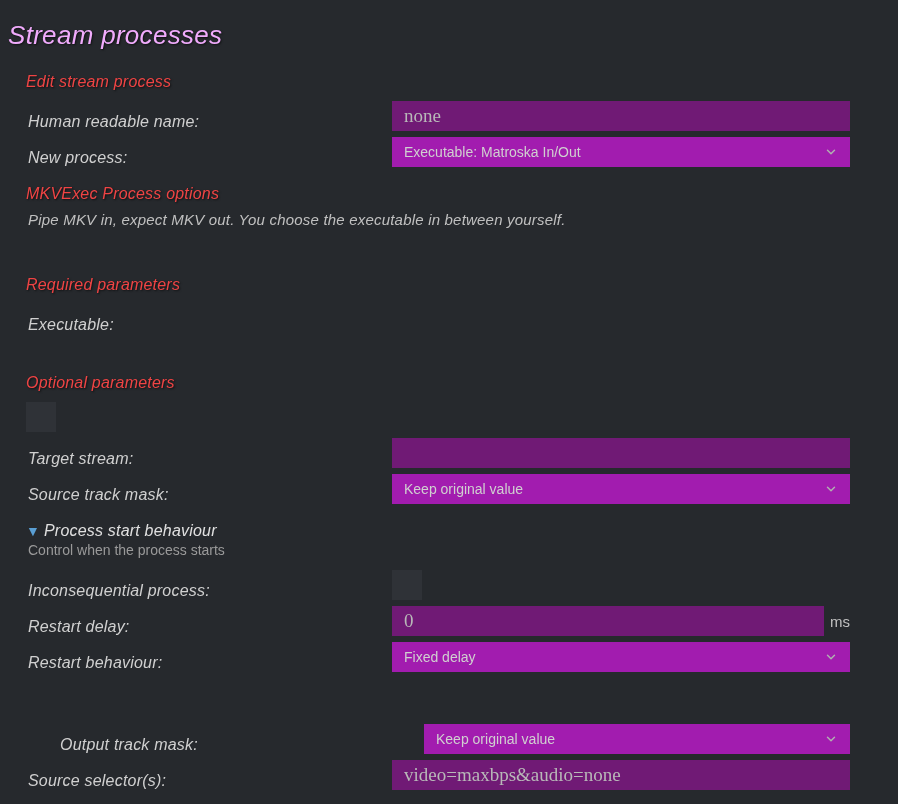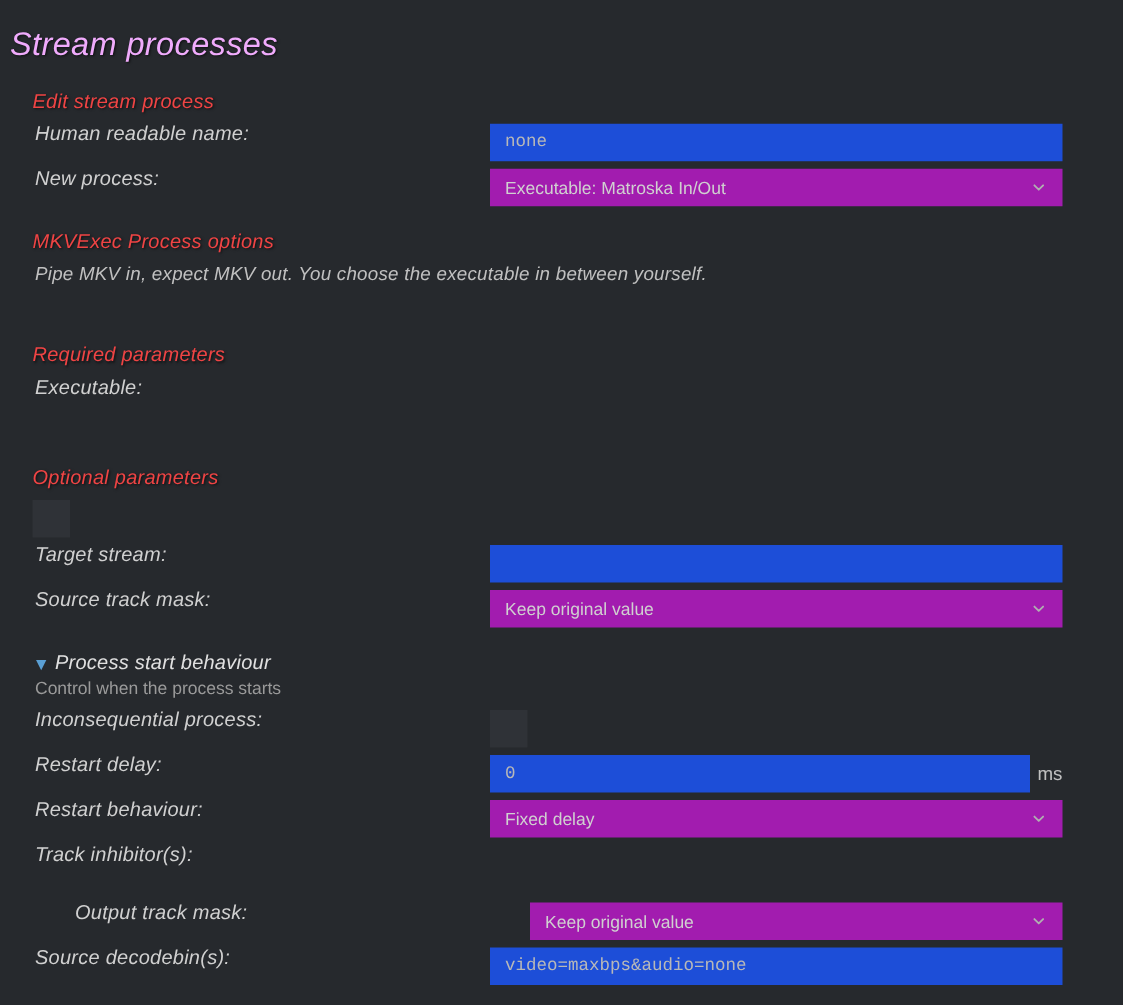--- a/index.html
+++ b/index.html
@@ -42,49 +42,49 @@
     font-style: italic;
     letter-spacing: 0.2px;
   }
   .sub-desc {
     color: #9a9a9a;
     font-size: 14px;
     padding: 2px 0 8px 2px;
   }
   .row {
     display: flex;
-    align-items: flex-start;
+    align-items: flex-end;
     min-height: 36px;
     padding: 2px 0;
   }
   .label {
     flex: 0 0 366px;
     color: #d0d0d0;
     font-size: 16px;
     padding-left: 2px;
     font-style: italic;
     letter-spacing: 0.2px;
   }
   .control {
     flex: 1 1 auto;
     display: flex;
     align-items: center;
     gap: 6px;
     padding-right: 40px;
   }
   .input-text {
     flex: 1;
-    background: #1d4ed8;
+    background: #701a75;
     border: none;
     color: #b8b8b8;
-    font-size: 14px;
+    font-size: 19px;
     padding: 7px 12px;
     height: 30px;
     outline: none;
-    font-family: Liberation Mono, monospace;
+    font-family: Liberation Serif, serif;
   }
   .input-text::placeholder { color: #8a8a8a; }
   .select {
     flex: 1;
     position: relative;
     background: #a21caf;
     color: #d0d0d0;
     font-size: 14px;
     padding: 7px 12px;
     height: 30px;
@@ -240,37 +240,36 @@
         <span class="chev">
           <svg viewBox="0 0 24 24" fill="none" stroke="#b0b0b0" stroke-width="2.5" stroke-linecap="round" stroke-linejoin="round">
               <polyline points="6 9 12 15 18 9"></polyline>
             </svg>
         </span>
       </div>
     </div>
   </div>
 
   <div class="row">
-    <div class="label">Track inhibitor(s):</div>
   </div>
 
   <div class="row" style="margin-top:10px;margin-left:32px;">
     <div class="label">Output track mask:</div>
     <div class="control">
       <div class="select">
         <span>Keep original value</span>
         <span class="chev">
           <svg viewBox="0 0 24 24" fill="none" stroke="#b0b0b0" stroke-width="2.5" stroke-linecap="round" stroke-linejoin="round">
               <polyline points="6 9 12 15 18 9"></polyline>
             </svg>
         </span>
       </div>
     </div>
   </div>
 
   <div class="row">
-    <div class="label">Source decodebin(s):</div>
+    <div class="label">Source selector(s):</div>
     <div class="control">
       <input class="input-text" type="text" value="video=maxbps&amp;audio=none" style="">
     </div>
   </div>
 
 </div>
 
 </body></html>

